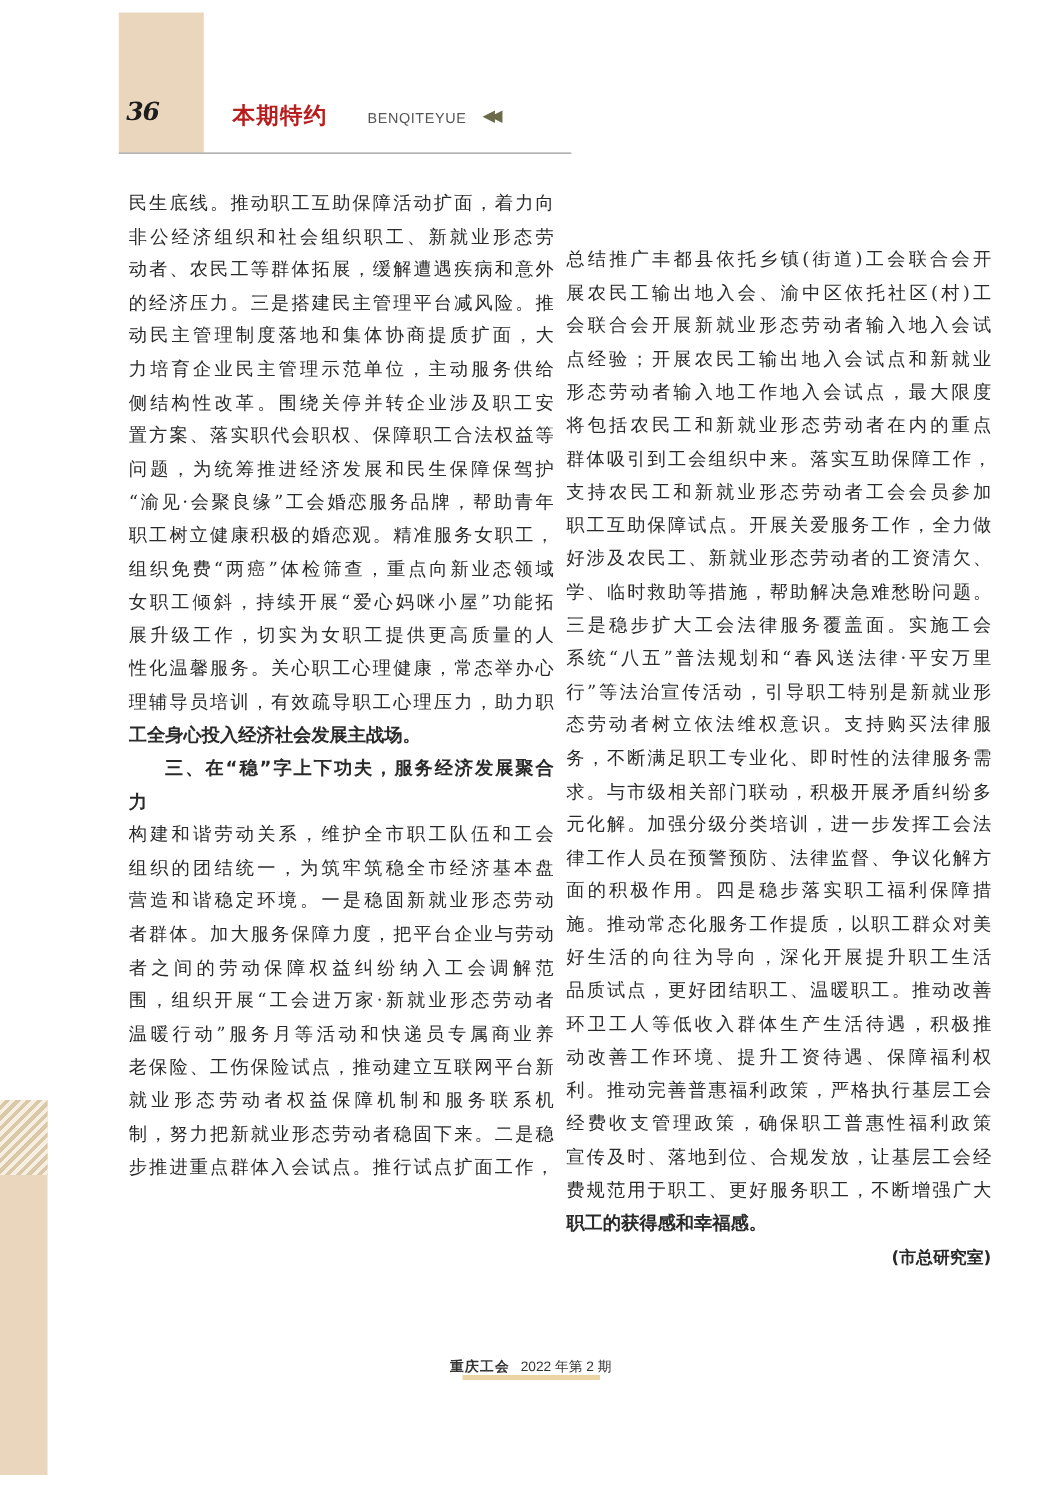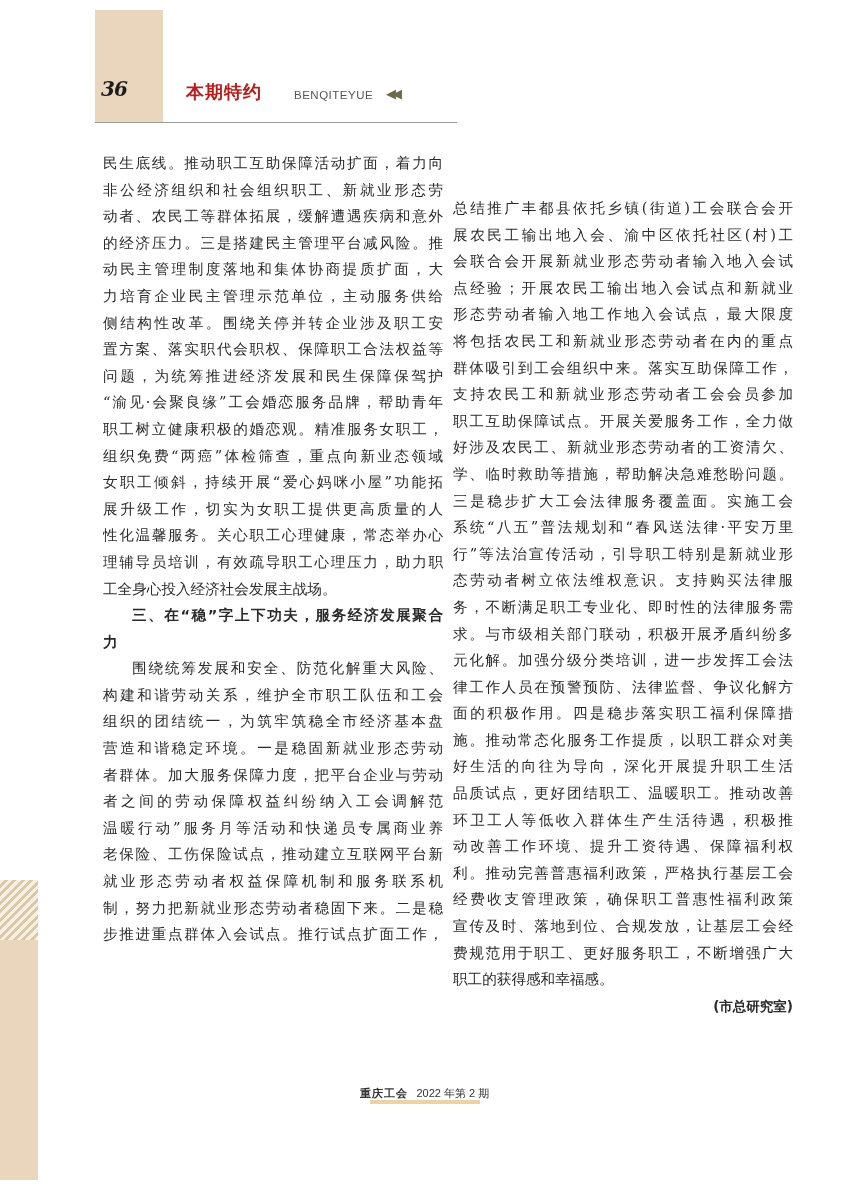--- a/index.html
+++ b/index.html
@@ -12,21 +12,21 @@
                   font-size:18px; color:#b91c1c; letter-spacing:1px; }
   .header-sub { position:absolute; left:294px; top:89px; font-family:"Liberation Sans",sans-serif; font-size:11.5px;
                 color:#555; letter-spacing:0.5px; }
   .header-arrow { position:absolute; left:386px; top:86px; font-size:13px; color:#6b6a4a; letter-spacing:-4px;
                   font-family:"DejaVu Sans",sans-serif; }
   .header-rule { position:absolute; left:95px; top:122px; width:362px; height:1px; background:#9a9a9a; }
   .col { position:absolute; top:150px; width:340px; font-size:14.6px; line-height:26.6px; }
   .col-left { left:103px; }
   .col-right { left:453px;margin-top:45px; }
   .line { display:block; white-space:nowrap; height:26.6px; text-align:justify; text-align-last:justify; overflow:hidden; }
-  .line.last { text-align-last:left; }
+  .line.last { text-align-last:left;font-weight:bold; }
   .line.heading { font-family:"DejaVu Sans",sans-serif; font-weight:bold; font-size:14.6px; color:#2a2a2a; }
   .line.indent { padding-left:29px; }
   .line.credit { text-align:center; text-align-last:right; font-family:"DejaVu Sans",sans-serif; font-weight:bold; font-size:13.5px; }
   .footer { position:absolute; left:360px; top:1086px; font-size:11px; color:#333; white-space:nowrap; }
   .footer .mag { font-weight:bold; font-family:"DejaVu Serif",serif; letter-spacing:1px; margin-right:5px; }
   .footer .issue { font-family:"Liberation Sans",sans-serif; }
   .footer-bar { position:absolute; left:370px; top:1100px; width:110px; height:4px; background:#ecd3a4; }
   .side-deco { position:absolute; left:0; top:880px; width:38px; height:300px; background:#ead6bd; }
   .side-stripes { position:absolute; left:0; top:880px; width:38px; height:60px;
                   background: repeating-linear-gradient(135deg, #f6efe2 0 3px, #d9c9a8 3px 6px); }
@@ -54,26 +54,26 @@
     <span class="line">“渝见·会聚良缘”工会婚恋服务品牌，帮助青年</span>
     <span class="line">职工树立健康积极的婚恋观。精准服务女职工，</span>
     <span class="line">组织免费“两癌”体检筛查，重点向新业态领域</span>
     <span class="line">女职工倾斜，持续开展“爱心妈咪小屋”功能拓</span>
     <span class="line">展升级工作，切实为女职工提供更高质量的人</span>
     <span class="line">性化温馨服务。关心职工心理健康，常态举办心</span>
     <span class="line">理辅导员培训，有效疏导职工心理压力，助力职</span>
     <span class="line last">工全身心投入经济社会发展主战场。</span>
     <span class="line heading indent">三、在“稳”字上下功夫，服务经济发展聚合</span>
     <span class="line last heading">力</span>
-    <span class="line indent">围绕统筹发展和安全、防范化解重大风险、</span>
     <span class="line">构建和谐劳动关系，维护全市职工队伍和工会</span>
     <span class="line">组织的团结统一，为筑牢筑稳全市经济基本盘</span>
     <span class="line">营造和谐稳定环境。一是稳固新就业形态劳动</span>
     <span class="line">者群体。加大服务保障力度，把平台企业与劳动</span>
     <span class="line">者之间的劳动保障权益纠纷纳入工会调解范</span>
+    <span class="line">围，组织开展“工会进万家·新就业形态劳动者</span>
     <span class="line">温暖行动”服务月等活动和快递员专属商业养</span>
     <span class="line">老保险、工伤保险试点，推动建立互联网平台新</span>
     <span class="line">就业形态劳动者权益保障机制和服务联系机</span>
     <span class="line">制，努力把新就业形态劳动者稳固下来。二是稳</span>
     <span class="line">步推进重点群体入会试点。推行试点扩面工作，</span>
   </div>
 <div class="col col-right" id="col-right">
     <span class="line">总结推广丰都县依托乡镇(街道)工会联合会开</span>
     <span class="line">展农民工输出地入会、渝中区依托社区(村)工</span>
     <span class="line">会联合会开展新就业形态劳动者输入地入会试</span>

